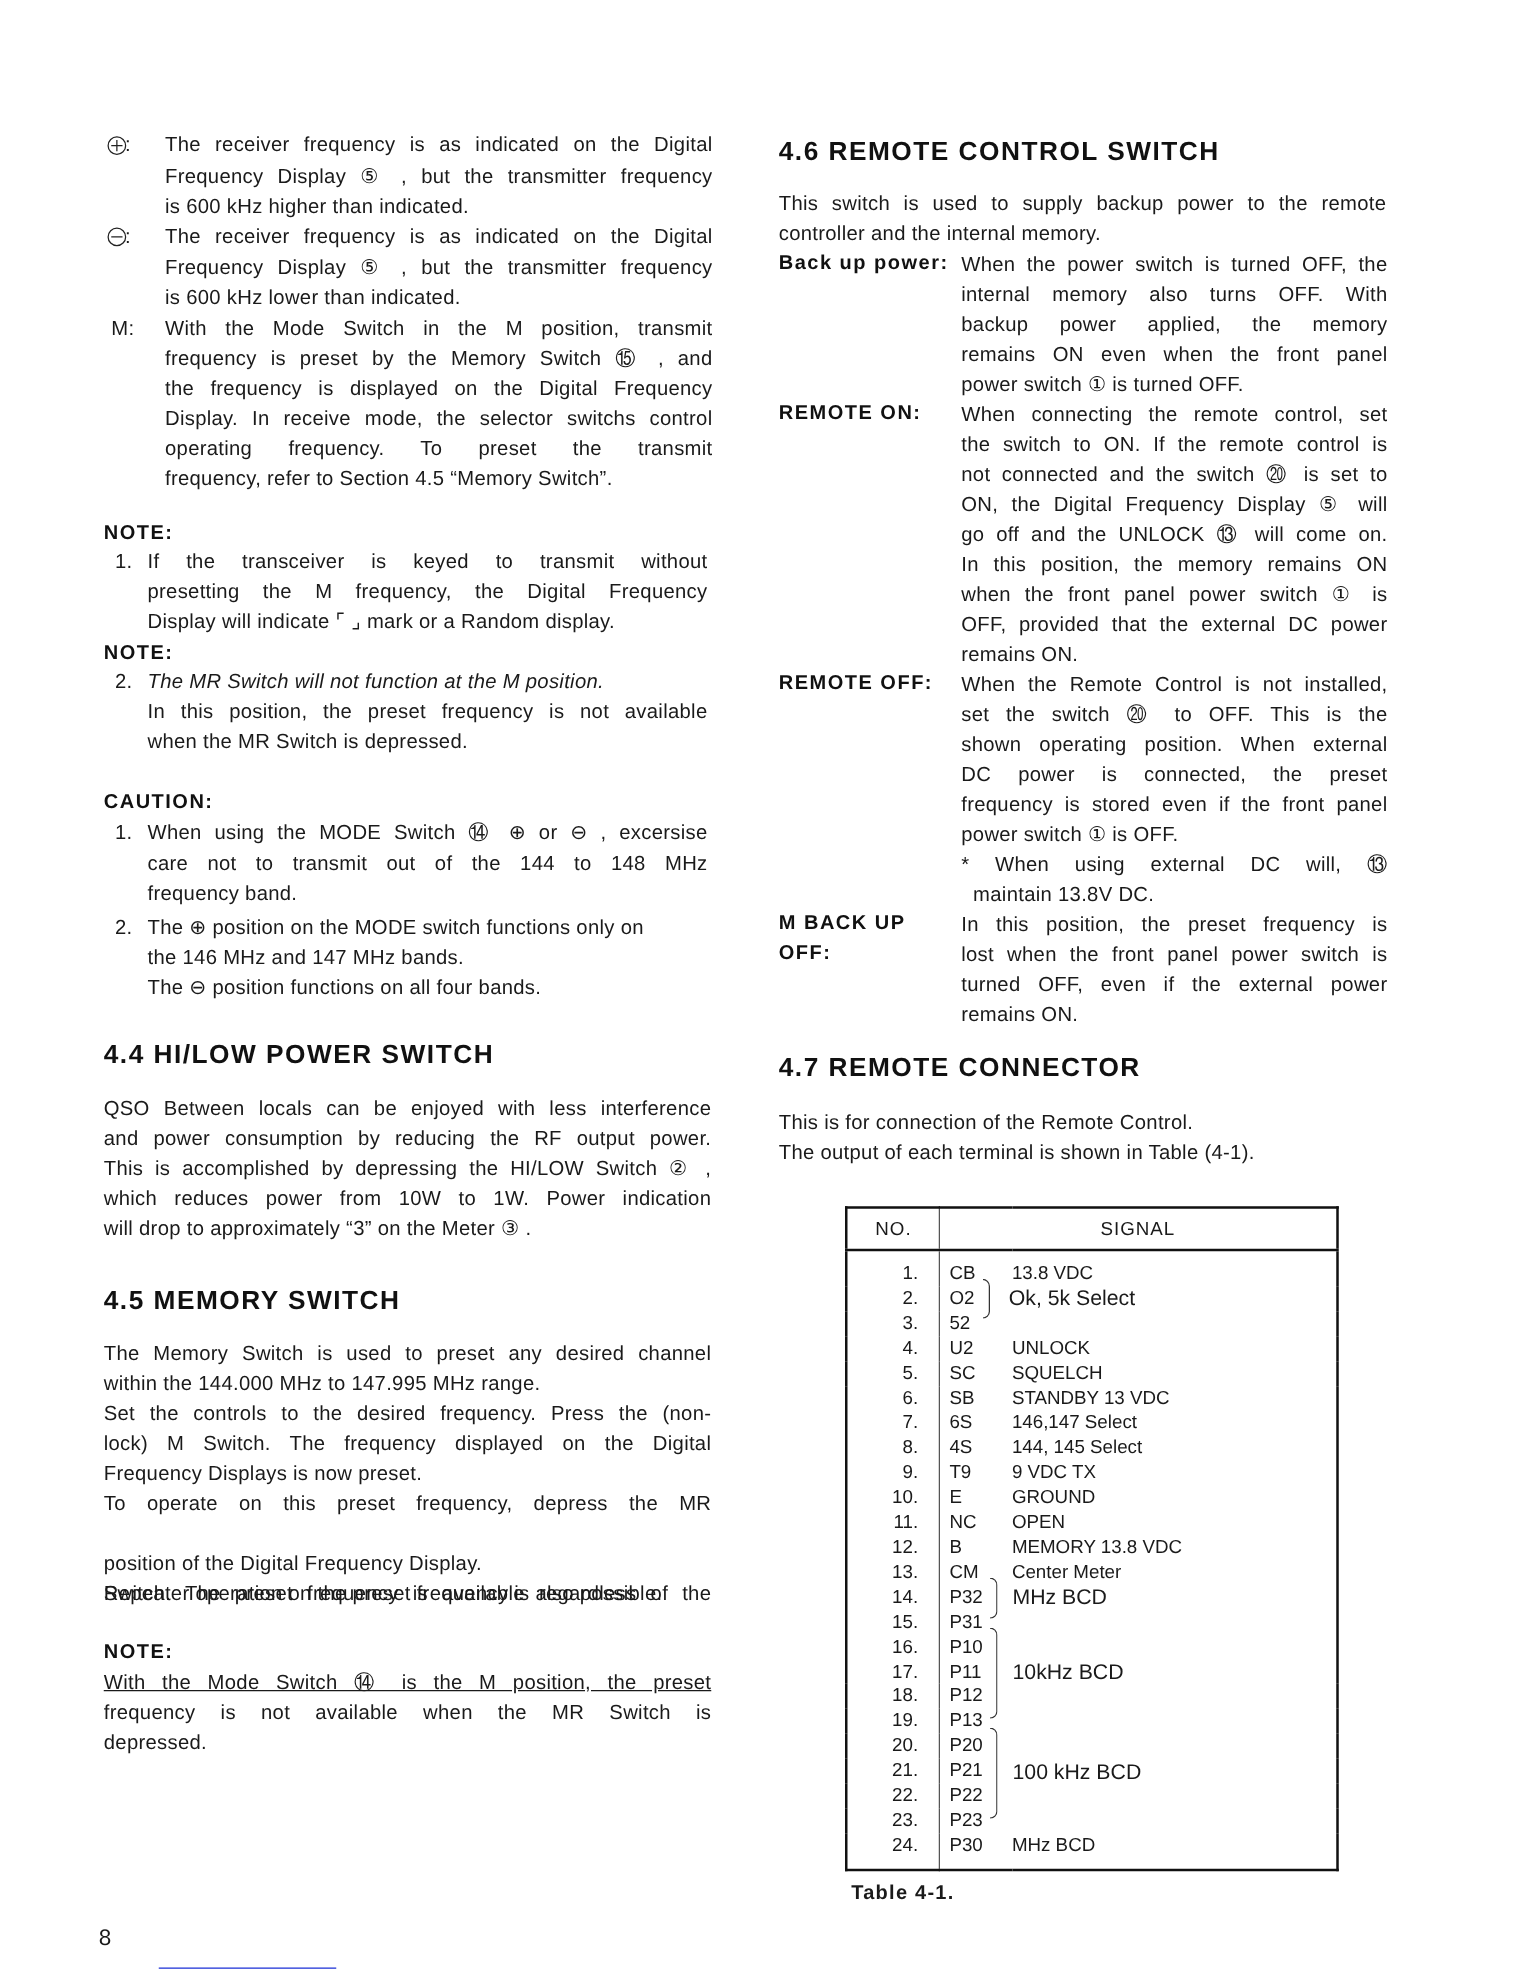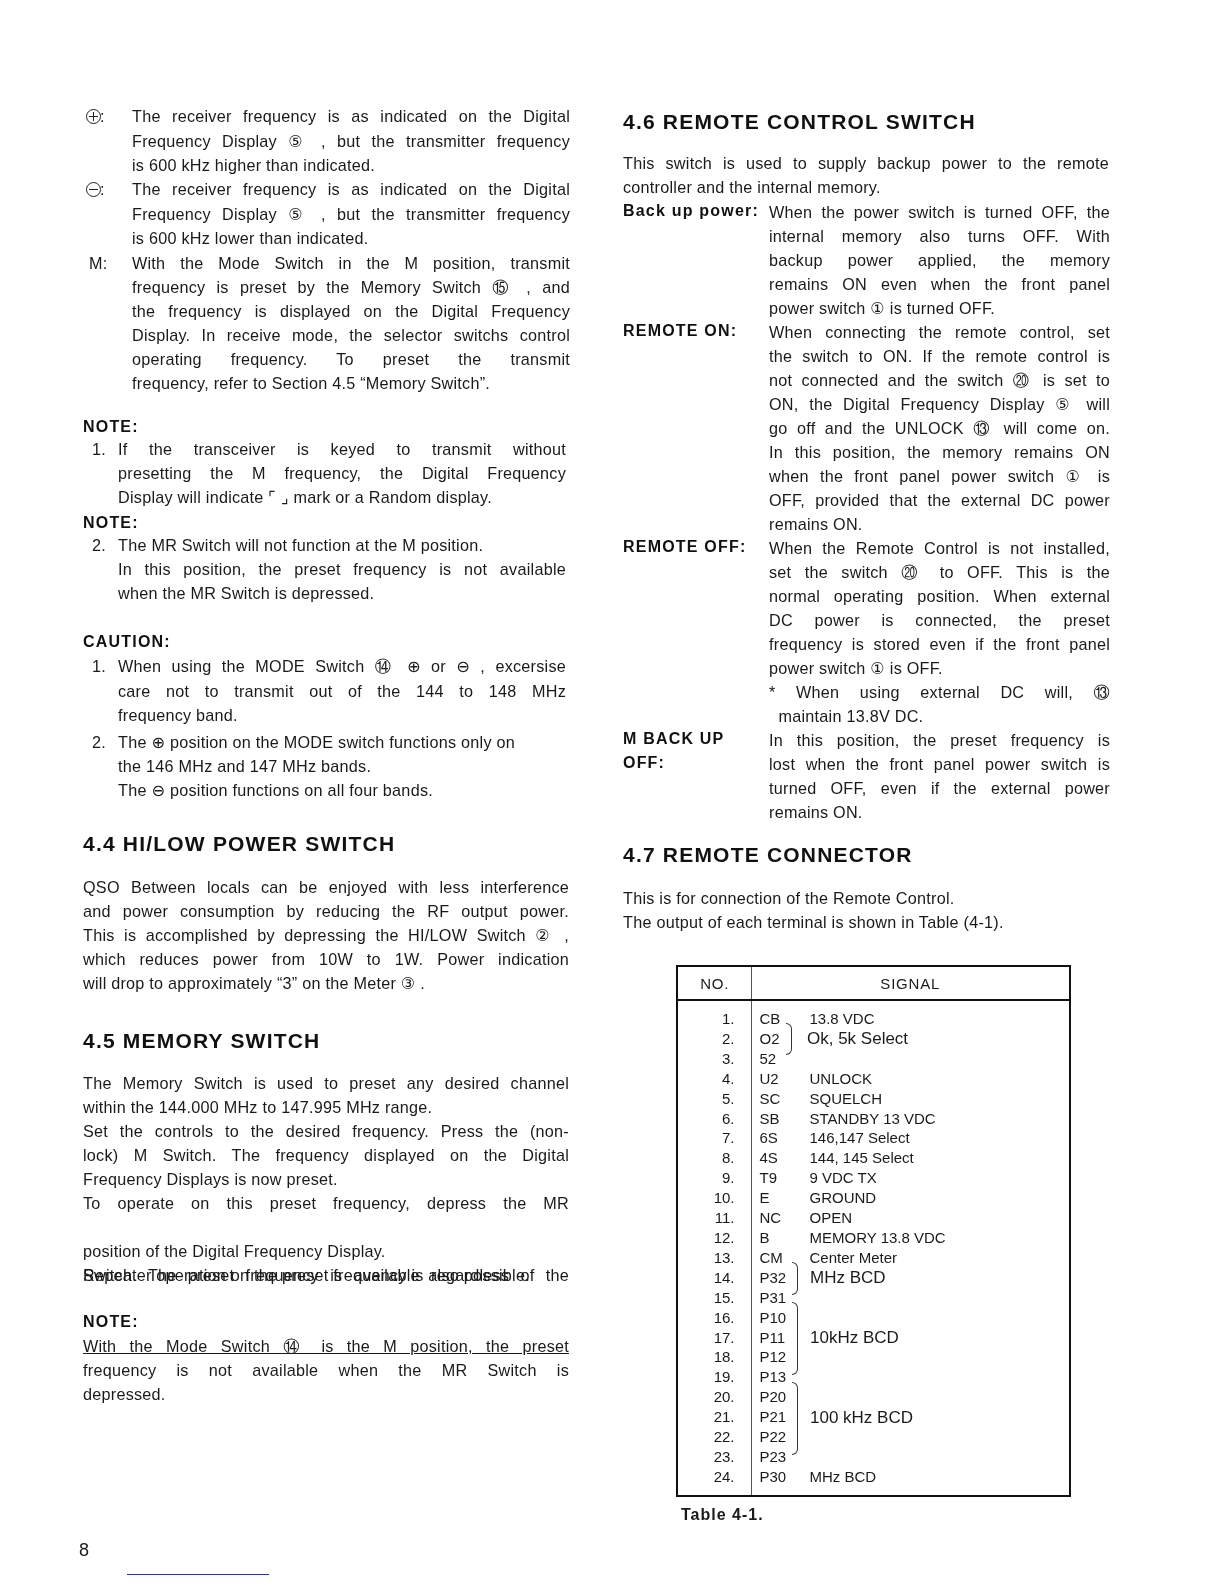--- a/index.html
+++ b/index.html
@@ -52,21 +52,21 @@
   <div class="line" style="left:132px;top:373px;">frequency, refer to Section 4.5 “Memory Switch”.</div>
 
   <div class="h3" style="left:83px;top:418px;">NOTE:</div>
   <div class="line" style="left:92px;top:439px;">1.</div>
   <div class="line just" style="left:118px;top:439px;width:448px;">If the transceiver is keyed  to transmit without</div>
   <div class="line just" style="left:118px;top:463px;width:448px;">presetting the M frequency, the Digital Frequency</div>
   <div class="line" style="left:118px;top:487px;">Display will indicate ⌜   ⌟ mark or a Random display.</div>
 
   <div class="h3" style="left:83px;top:514px;">NOTE:</div>
   <div class="line" style="left:92px;top:535px;">2.</div>
-  <div class="line" style="left:118px;top:535px;">The MR Switch will not function at the M position.</div>
+  <div class="line" style="left:118px;top:535px;font-style:italic;">The MR Switch will not function at the M position.</div>
   <div class="line just" style="left:118px;top:559px;width:448px;">In this position, the preset frequency is not available</div>
   <div class="line" style="left:118px;top:583px;">when the MR Switch is depressed.</div>
 
   <div class="h3" style="left:83px;top:633px;">CAUTION:</div>
   <div class="line" style="left:92px;top:656px;">1.</div>
   <div class="line just" style="left:118px;top:656px;width:448px;">When using the MODE Switch ⑭ ⊕ or ⊖ , excersise</div>
   <div class="line just" style="left:118px;top:681px;width:448px;">care not to transmit out of the 144 to 148 MHz</div>
   <div class="line" style="left:118px;top:705px;">frequency band.</div>
   <div class="line" style="left:92px;top:732px;">2.</div>
   <div class="line" style="left:118px;top:732px;">The ⊕ position on the MODE switch functions only on</div>
@@ -116,21 +116,21 @@
   <div class="line just" style="left:769px;top:394px;width:341px;">ON, the Digital Frequency Display ⑤ will</div>
   <div class="line just" style="left:769px;top:418px;width:341px;">go off and the UNLOCK ⑬ will come on.</div>
   <div class="line just" style="left:769px;top:442px;width:341px;">In this position, the memory remains ON</div>
   <div class="line just" style="left:769px;top:466px;width:341px;">when the front panel power switch ① is</div>
   <div class="line just" style="left:769px;top:490px;width:341px;">OFF, provided that the external DC power</div>
   <div class="line" style="left:769px;top:514px;">remains ON.</div>
 
   <div class="h3" style="left:623px;top:538px;">REMOTE OFF:</div>
   <div class="line just" style="left:769px;top:538px;width:341px;">When the Remote Control is not installed,</div>
   <div class="line just" style="left:769px;top:562px;width:341px;">set the switch ⑳ to OFF.  This is the</div>
-  <div class="line just" style="left:769px;top:586px;width:341px;">normal operating position.  When external</div>
+  <div class="line just" style="left:769px;top:586px;width:341px;">shown operating position.  When external</div>
   <div class="line just" style="left:769px;top:610px;width:341px;">DC power is connected, the preset</div>
   <div class="line just" style="left:769px;top:634px;width:341px;">frequency is stored even if the front panel</div>
   <div class="line" style="left:769px;top:658px;">power switch ① is OFF.</div>
   <div class="line just" style="left:769px;top:682px;width:341px;">* When using external DC will, ⑬</div>
   <div class="line" style="left:769px;top:706px;white-space:pre;">  maintain 13.8V DC.</div>
 
   <div class="h3" style="left:623px;top:730px;">M BACK UP</div>
   <div class="h3" style="left:623px;top:754px;">OFF:</div>
   <div class="line just" style="left:769px;top:730px;width:341px;">In this position, the preset frequency is</div>
   <div class="line just" style="left:769px;top:754px;width:341px;">lost when the front panel power switch is</div>

